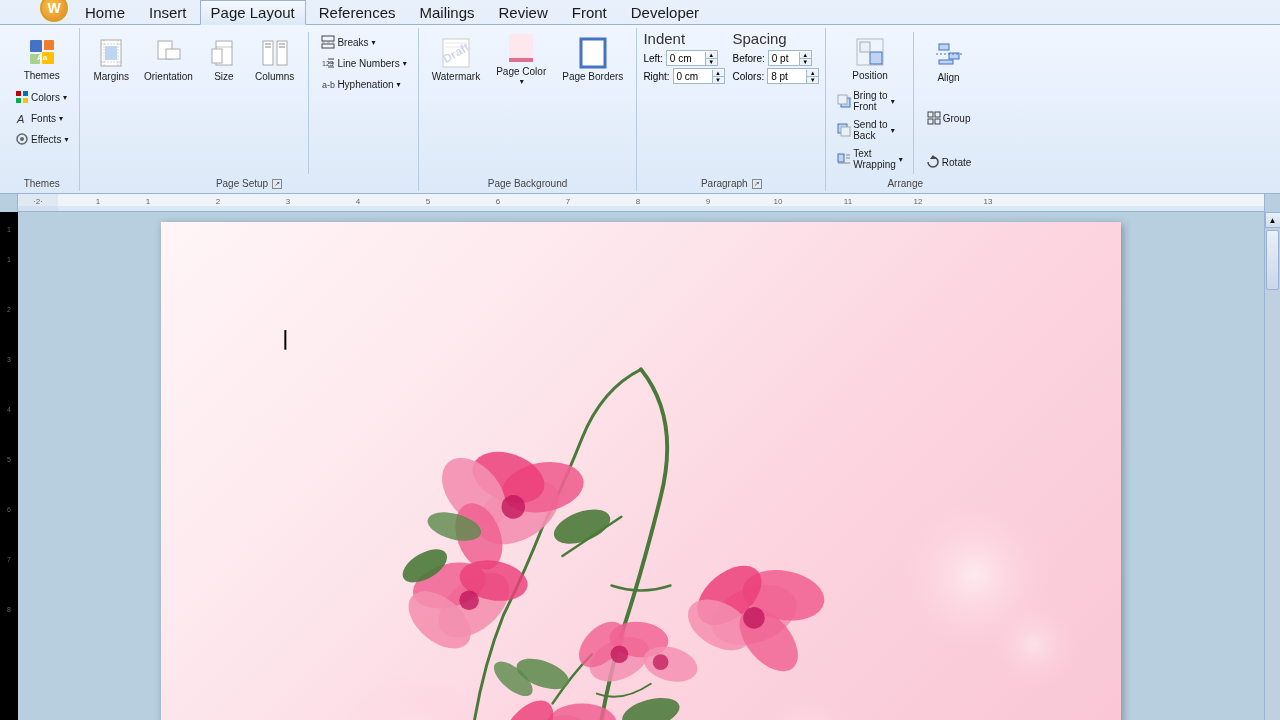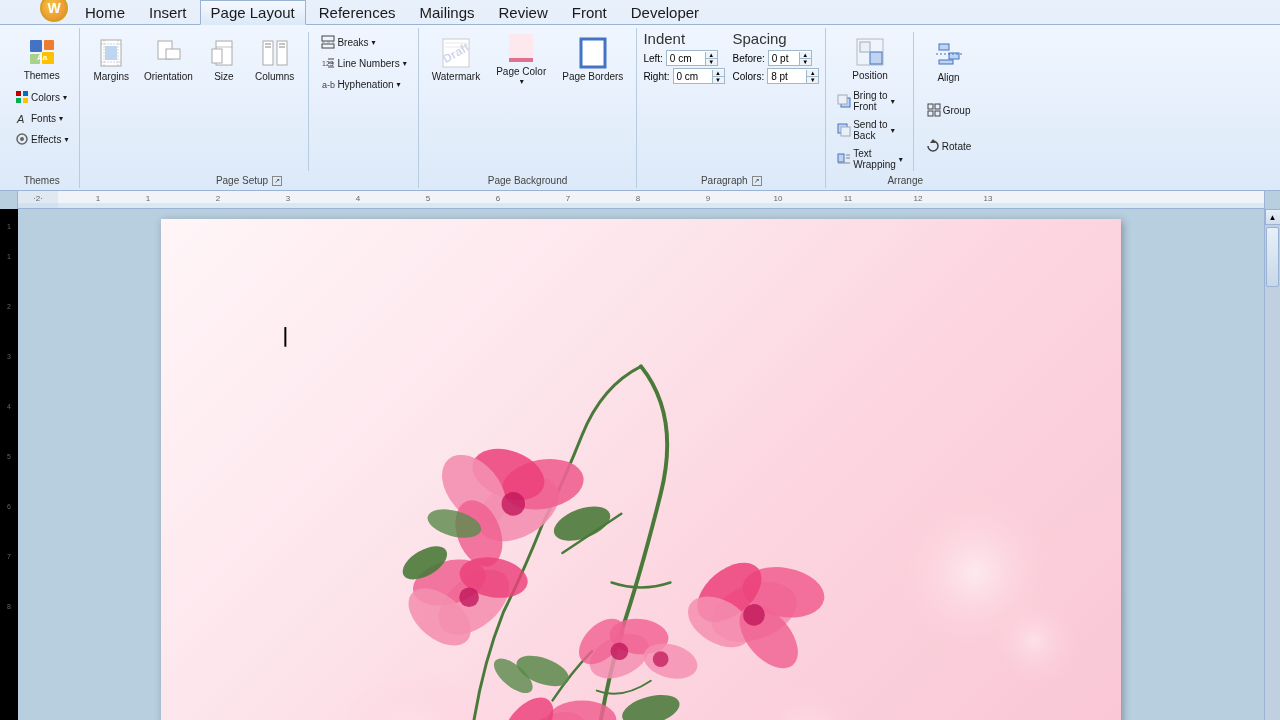--- a/index.html
+++ b/index.html
@@ -595,21 +595,21 @@
                 <rect x="1" y="2" width="6" height="8" fill="#bed4f0" stroke="#4472c4" stroke-width="1"></rect>
                 <line x1="9" y1="3" x2="13" y2="3" stroke="#888" stroke-width="1"></line>
                 <line x1="9" y1="6" x2="13" y2="6" stroke="#888" stroke-width="1"></line>
                 <line x1="1" y1="11" x2="13" y2="11" stroke="#888" stroke-width="1"></line>
               </svg>
             <span>Text<br>Wrapping</span>
             <span class="btn-dropdown-arrow">▾</span>
           </div>
         </div>
         <div class="ribbon-separator"></div>
-        <div style="display:flex; flex-direction:column; gap:8px; padding-top:2px;justify-content:center;">
+        <div style="display:flex; flex-direction:column; gap:16px; padding-top:2px;justify-content:center;">
           <div class="btn-large" style="height:56px;">
             <div class="btn-icon-large">
               <svg width="28" height="28" viewBox="0 0 28 28">
                 <rect x="4" y="4" width="10" height="6" fill="#bed4f0" stroke="#4472c4" stroke-width="1"></rect>
                 <rect x="14" y="13" width="10" height="6" fill="#bed4f0" stroke="#4472c4" stroke-width="1"></rect>
                 <rect x="4" y="20" width="14" height="4" fill="#bed4f0" stroke="#4472c4" stroke-width="1"></rect>
                 <line x1="1" y1="14" x2="27" y2="14" stroke="#4472c4" stroke-width="1" stroke-dasharray="2,2"></line>
               </svg>
             </div>
             <span>Align</span>

